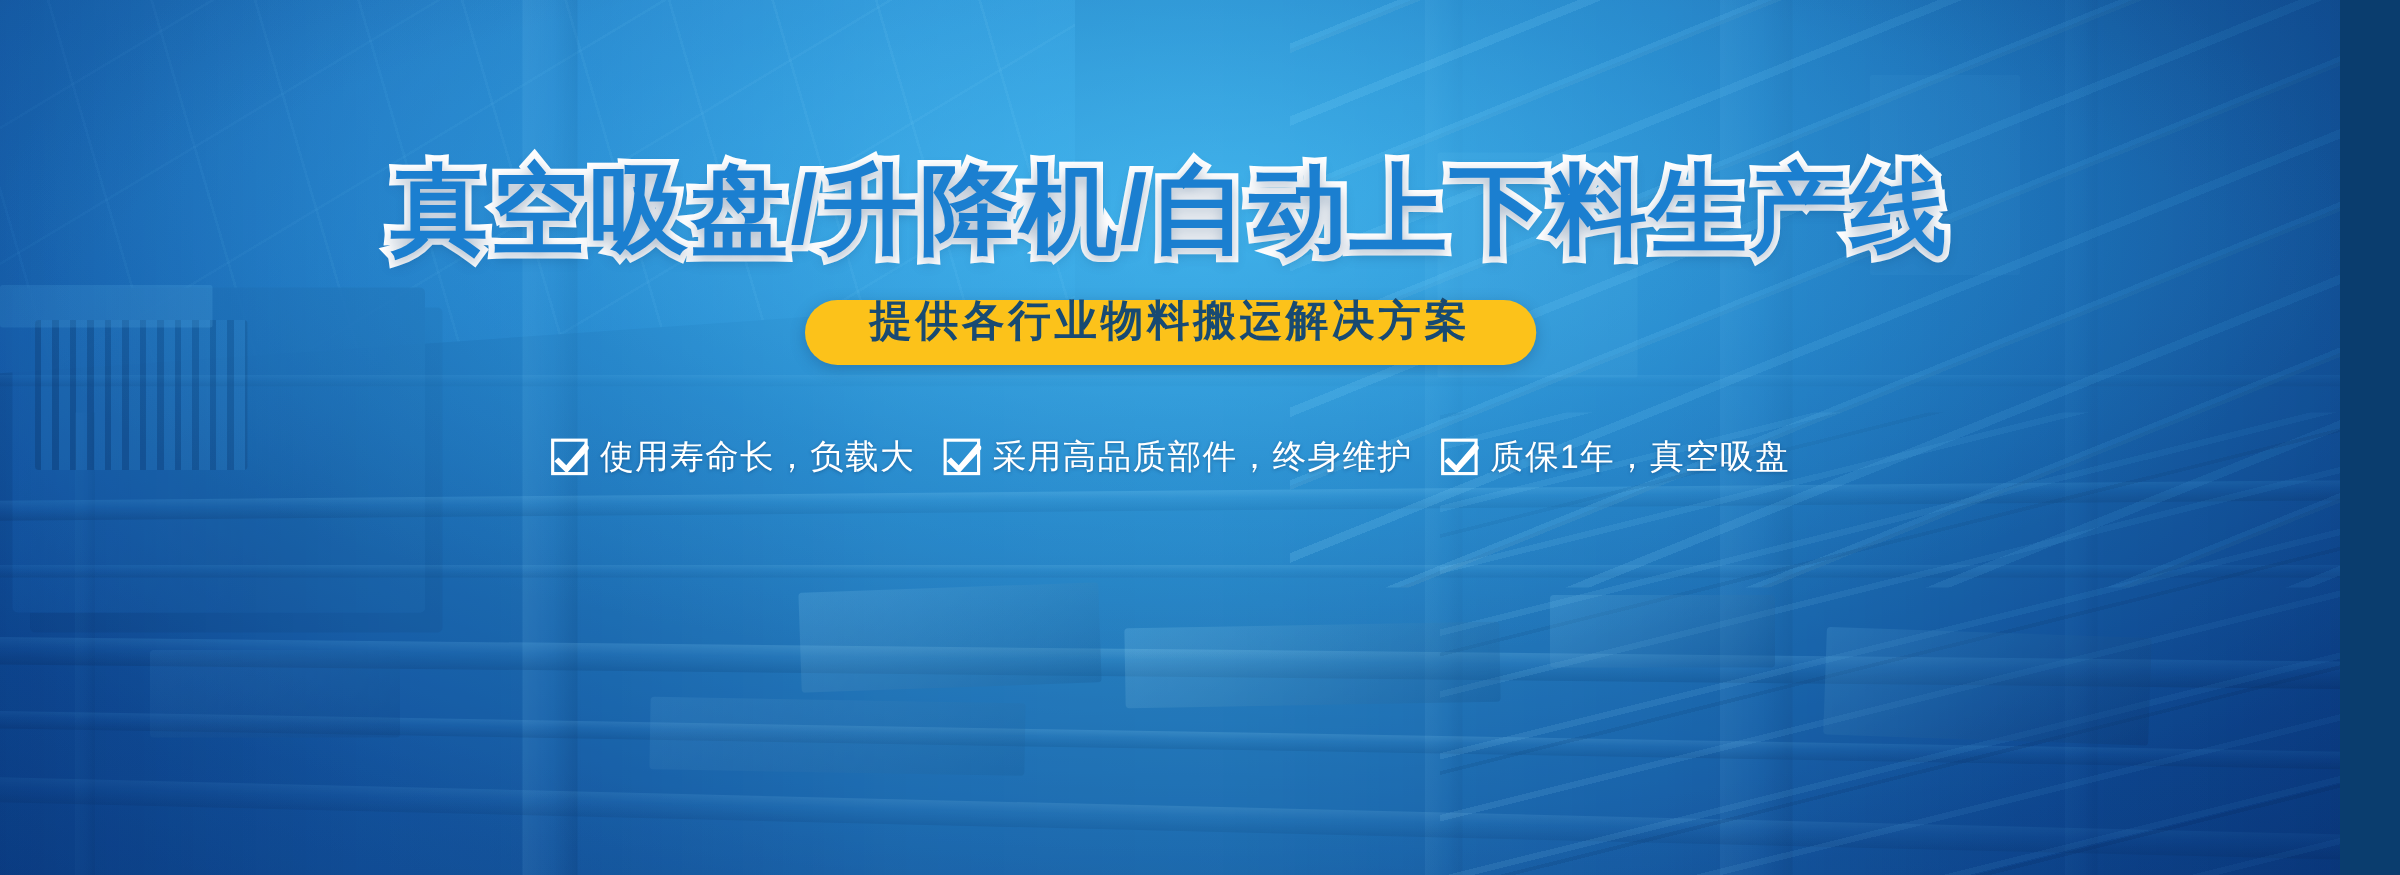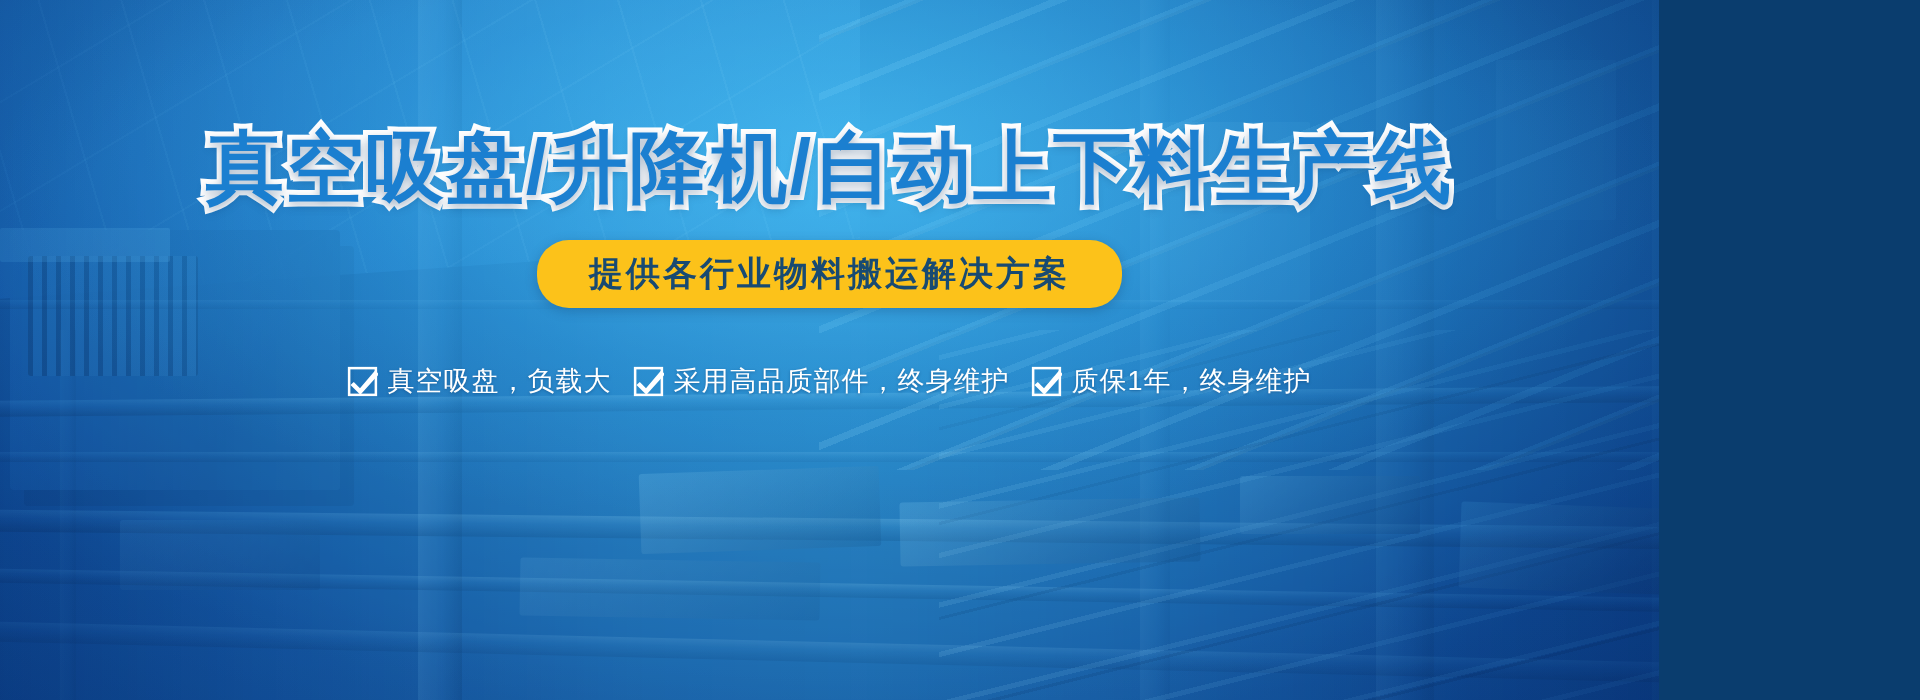--- a/index.html
+++ b/index.html
@@ -6,21 +6,21 @@
     margin: 0;
     padding: 0;
     background: #0a3d6e;
   }
   body {
     font-family: "Liberation Sans", "DejaVu Sans", sans-serif;
   }
 
   .banner {
     position: relative;
-    width: 1659px;
+    width: 1872px;
     height: 700px;
     overflow: hidden;
     background: #1a7fc1;
     isolation: isolate;
   }
 
   
   .photo {
     position: absolute;
     inset: 0;
@@ -186,21 +186,21 @@
   }
 
   .badge {
     margin-top: 34px;
     background: #fcc21a;
     color: #184a72;
     font-size: 34px;
     font-weight: 700;
     letter-spacing: 3px;
     line-height: 1;
-    padding: 16px 52px 18px;
+    padding: 0 52px 18px;
     border-radius: 32px;
     white-space: nowrap;
     box-shadow: 0 3px 12px rgba(10,52,98,.28);
   }
 
   .features {
     margin-top: 58px;
     display: flex;
     align-items: center;
     gap: 22px;
@@ -274,34 +274,34 @@
 
     <div class="badge">提供各行业物料搬运解决方案</div>
 
     <div class="features">
 
       <div class="feature">
         <svg class="check-icon" viewBox="0 0 32 32">
           <rect x="2.2" y="2.2" width="27.6" height="27.6" fill="none" stroke="#ffffff" stroke-width="2.6"></rect>
           <path d="M7 16.6 L13.4 23 L29 4.6 L33 8.4 L13.8 29.6 L3.6 19.6 Z" fill="#ffffff"></path>
         </svg>
-        <span class="feature-label">真空吸盘，负载大</span>
+        <span class="feature-label">使用寿命长，负载大</span>
       </div>
 
       <div class="feature">
         <svg class="check-icon" viewBox="0 0 32 32">
           <rect x="2.2" y="2.2" width="27.6" height="27.6" fill="none" stroke="#ffffff" stroke-width="2.6"></rect>
           <path d="M7 16.6 L13.4 23 L29 4.6 L33 8.4 L13.8 29.6 L3.6 19.6 Z" fill="#ffffff"></path>
         </svg>
         <span class="feature-label">采用高品质部件，终身维护</span>
       </div>
 
       <div class="feature">
         <svg class="check-icon" viewBox="0 0 32 32">
           <rect x="2.2" y="2.2" width="27.6" height="27.6" fill="none" stroke="#ffffff" stroke-width="2.6"></rect>
           <path d="M7 16.6 L13.4 23 L29 4.6 L33 8.4 L13.8 29.6 L3.6 19.6 Z" fill="#ffffff"></path>
         </svg>
-        <span class="feature-label">质保1年，终身维护</span>
+        <span class="feature-label">质保1年，真空吸盘</span>
       </div>
 
     </div>
   </div>
 </div>
 
 </body></html>

